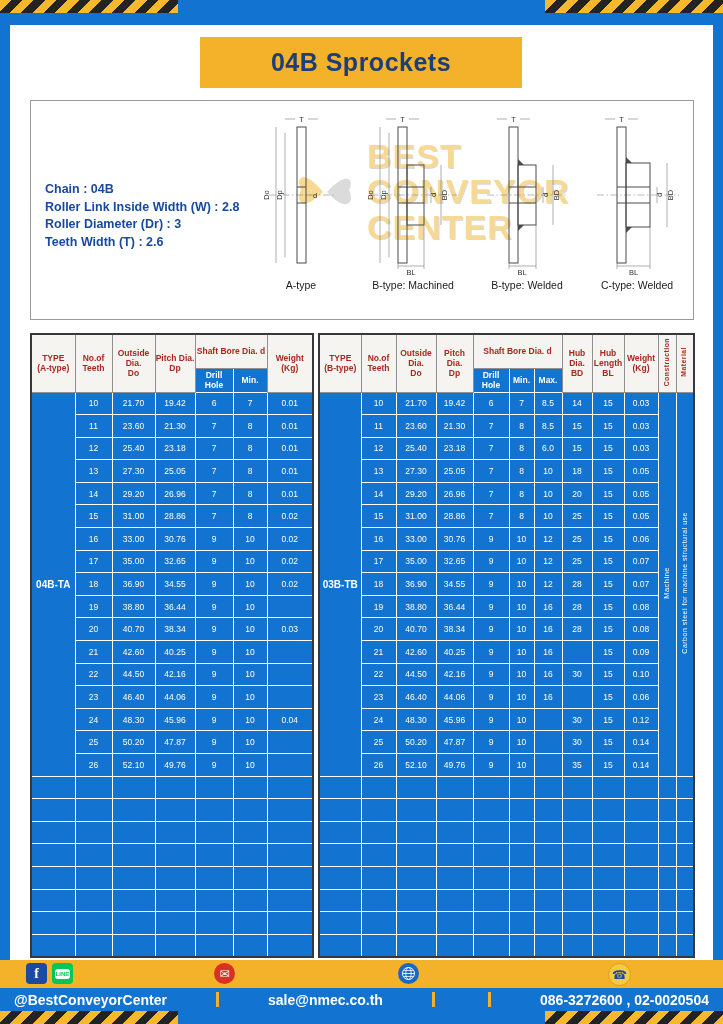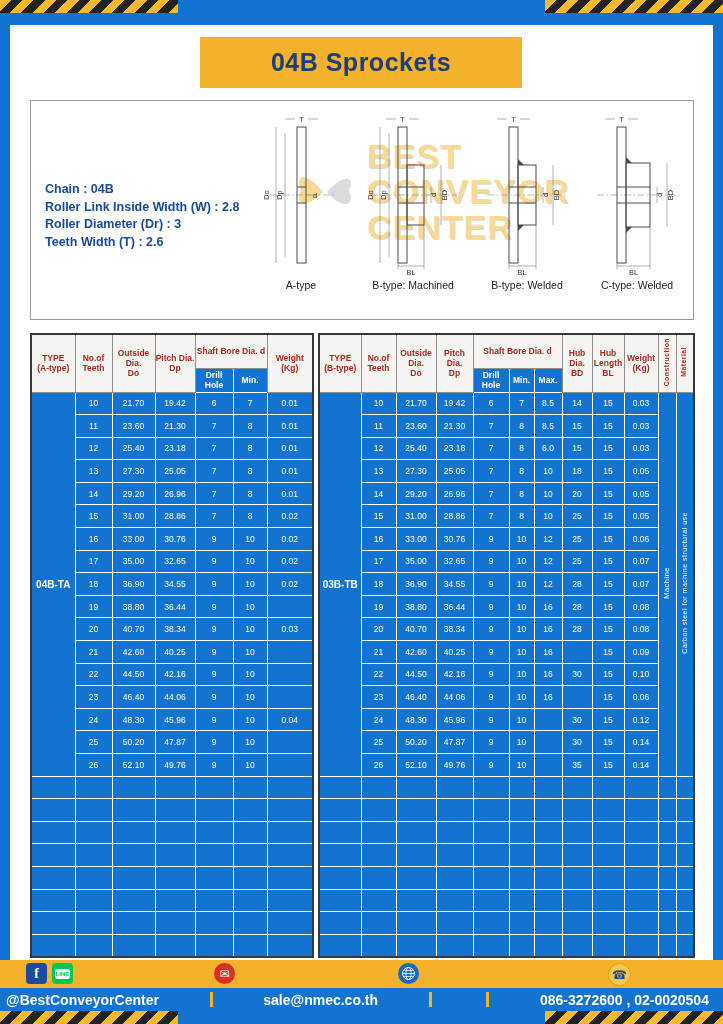--- a/index.html
+++ b/index.html
@@ -53,21 +53,21 @@
   #table-b{left:318px;top:333px;width:375px;}
   .vtext{writing-mode:vertical-rl;transform:rotate(180deg);display:inline-block;
          line-height:1;font-size:7.5px;letter-spacing:.5px;}
   th .vtext{color:#a8281e;font-weight:bold;font-size:6.8px;}
   td .vtext.small{font-size:7px;}
 
   
   .footer-yellow{position:absolute;left:0;right:0;top:960px;height:28px;background:#f3b229;}
   .footer-blue{position:absolute;left:0;right:0;top:988px;height:36px;background:#1373d0;}
   .footer-text-row{display:flex;justify-content:space-between;
-                   padding:4px 14px 0 6px;color:#fff;font-weight:bold;font-size:14px;white-space:nowrap;}
+                   padding:4px 14px 0 14px;color:#fff;font-weight:bold;font-size:14px;white-space:nowrap;}
   .sep{width:3px;height:15px;background:#f3b229;display:inline-block;margin:0 4px;}
   .icon{position:absolute;top:3px;width:21px;height:21px;border-radius:4px;
         display:flex;align-items:center;justify-content:center;}
   .icon.fb{left:26px;background:#1b4aa2;color:#fff;font-weight:bold;font-size:14px;
            font-family:"Liberation Serif",serif;}
   .icon.line{left:52px;background:#06c755;}
   .icon.line span{background:#fff;border-radius:3px;color:#06c755;font-size:6px;font-weight:bold;padding:2px 1px;}
   .icon.email{left:214px;background:#d93025;border-radius:50%;color:#fff;font-size:12px;
               font-family:"DejaVu Sans",sans-serif;}
   .icon.globe{left:398px;background:#1769c6;border-radius:50%;}

